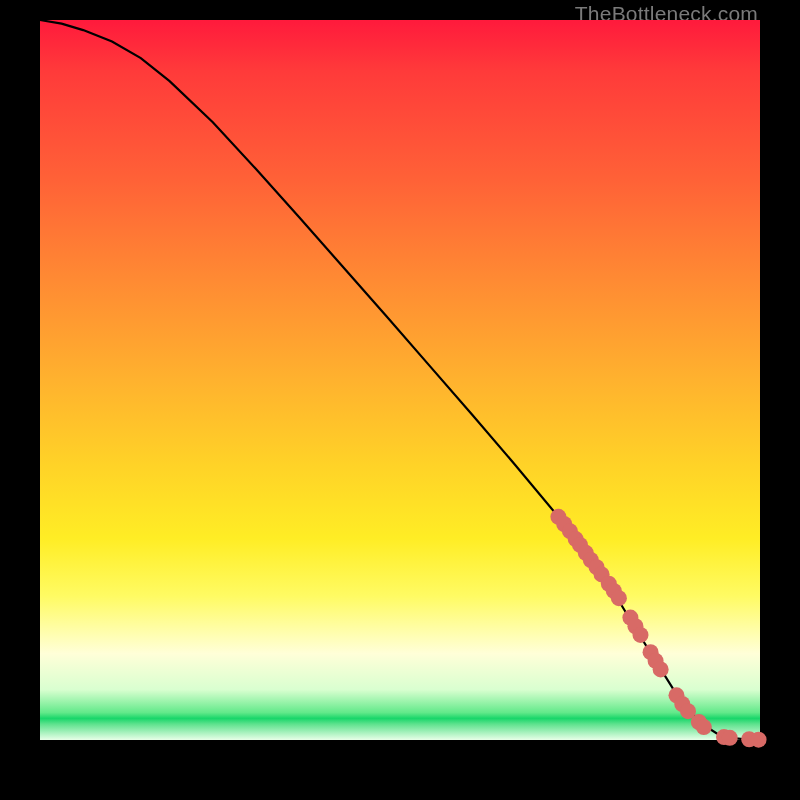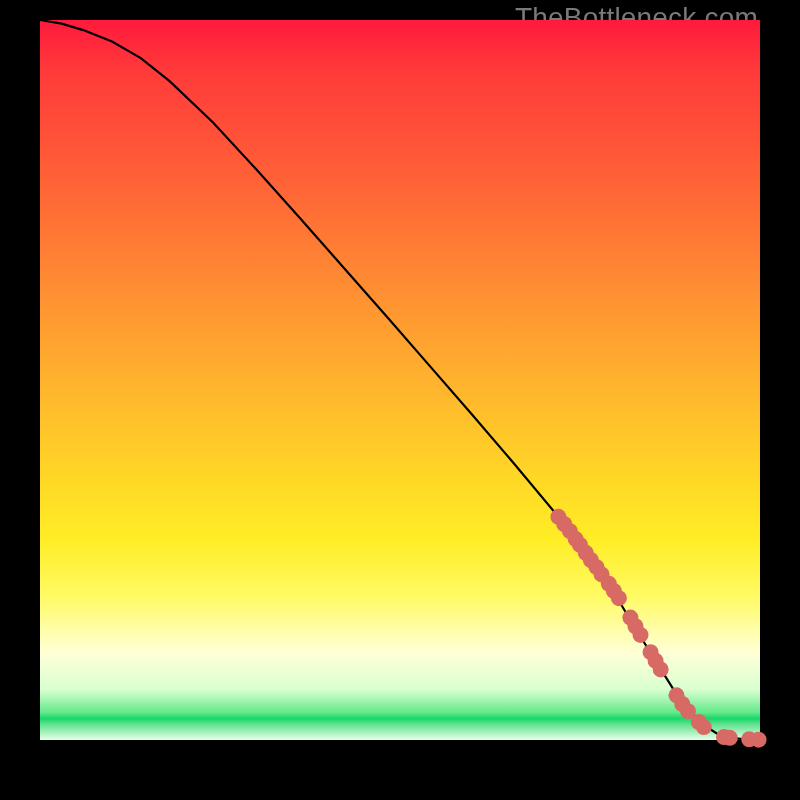--- a/index.html
+++ b/index.html
@@ -42,21 +42,21 @@
       #19d66a 97%,
       #5fe28e 97.8%,
       #e8ffe8 100%
     );
   }
   .watermark {
     position: absolute;
     top: 2px;
     right: 42px;
     color: #7a7a7a;
-    font-size: 28px;
+    font-size: 21px;
     letter-spacing: 0.2px;
     font-weight: 500;
   }
   svg.curve {
     position: absolute;
     left: 0;
     top: 0;
     width: 720px;
     height: 720px;
     overflow: visible;

